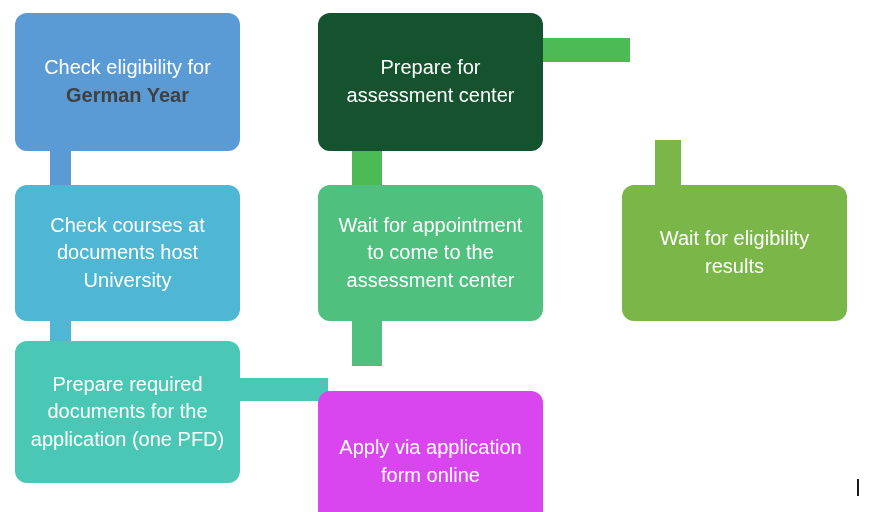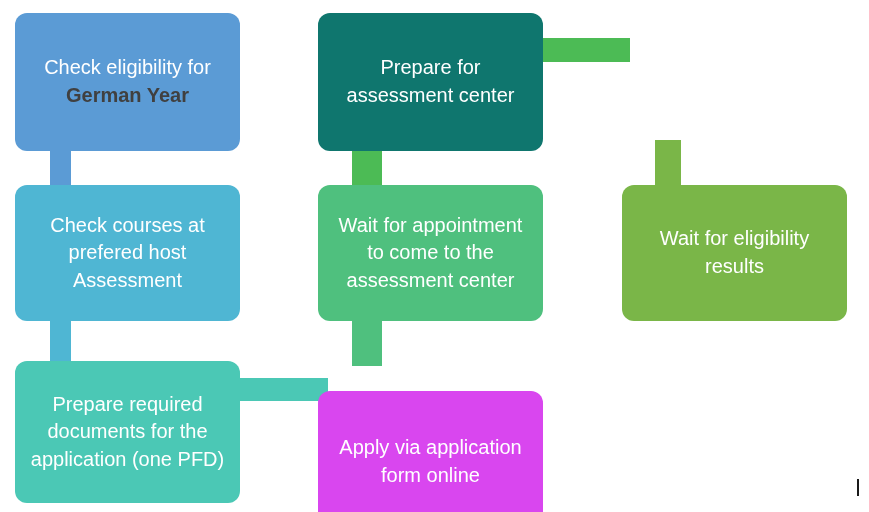--- a/index.html
+++ b/index.html
@@ -68,28 +68,28 @@
 
   <div class="connector" style="left:536px; top:38px; width:94px; height:24px; background:#4CBB55;"></div>
 
   <div class="connector" style="left:655px; top:140px; width:26px; height:56px; background:#7AB648;"></div>
 
   <div class="node" style="left:15px; top:13px; width:225px; height:138px; background:#5B9BD5;">
     <span class="label"><span>Check eligibility for</span><br><span class="emph">German Year</span></span>
   </div>
 
   <div class="node" style="left:15px; top:185px; width:225px; height:136px; background:#4FB6D3;">
-    <span class="label">Check courses at prefered host Assessment</span>
+    <span class="label">Check courses at documents host University</span>
   </div>
 
-  <div class="node" style="left:15px; top:361px; width:225px; height:142px; background:#4BC8B5;">
+  <div class="node" style="left:15px; top:341px; width:225px; height:142px; background:#4BC8B5;">
     <span class="label">Prepare required documents for the application (one PFD)</span>
   </div>
 
-  <div class="node" style="left:318px; top:13px; width:225px; height:138px; background:#0f766e;">
+  <div class="node" style="left:318px; top:13px; width:225px; height:138px; background:#14532d;">
     <span class="label">Prepare for assessment center</span>
   </div>
 
   <div class="node" style="left:318px; top:185px; width:225px; height:136px; background:#4FC07E;justify-content:center;">
     <span class="label">Wait for appointment to come to the assessment center</span>
   </div>
 
   <div class="node" style="left:318px; top:355px; width:225px; height:142px; background:#d946ef;margin-top:36px;">
     <span class="label">Apply via application form online</span>
   </div>

